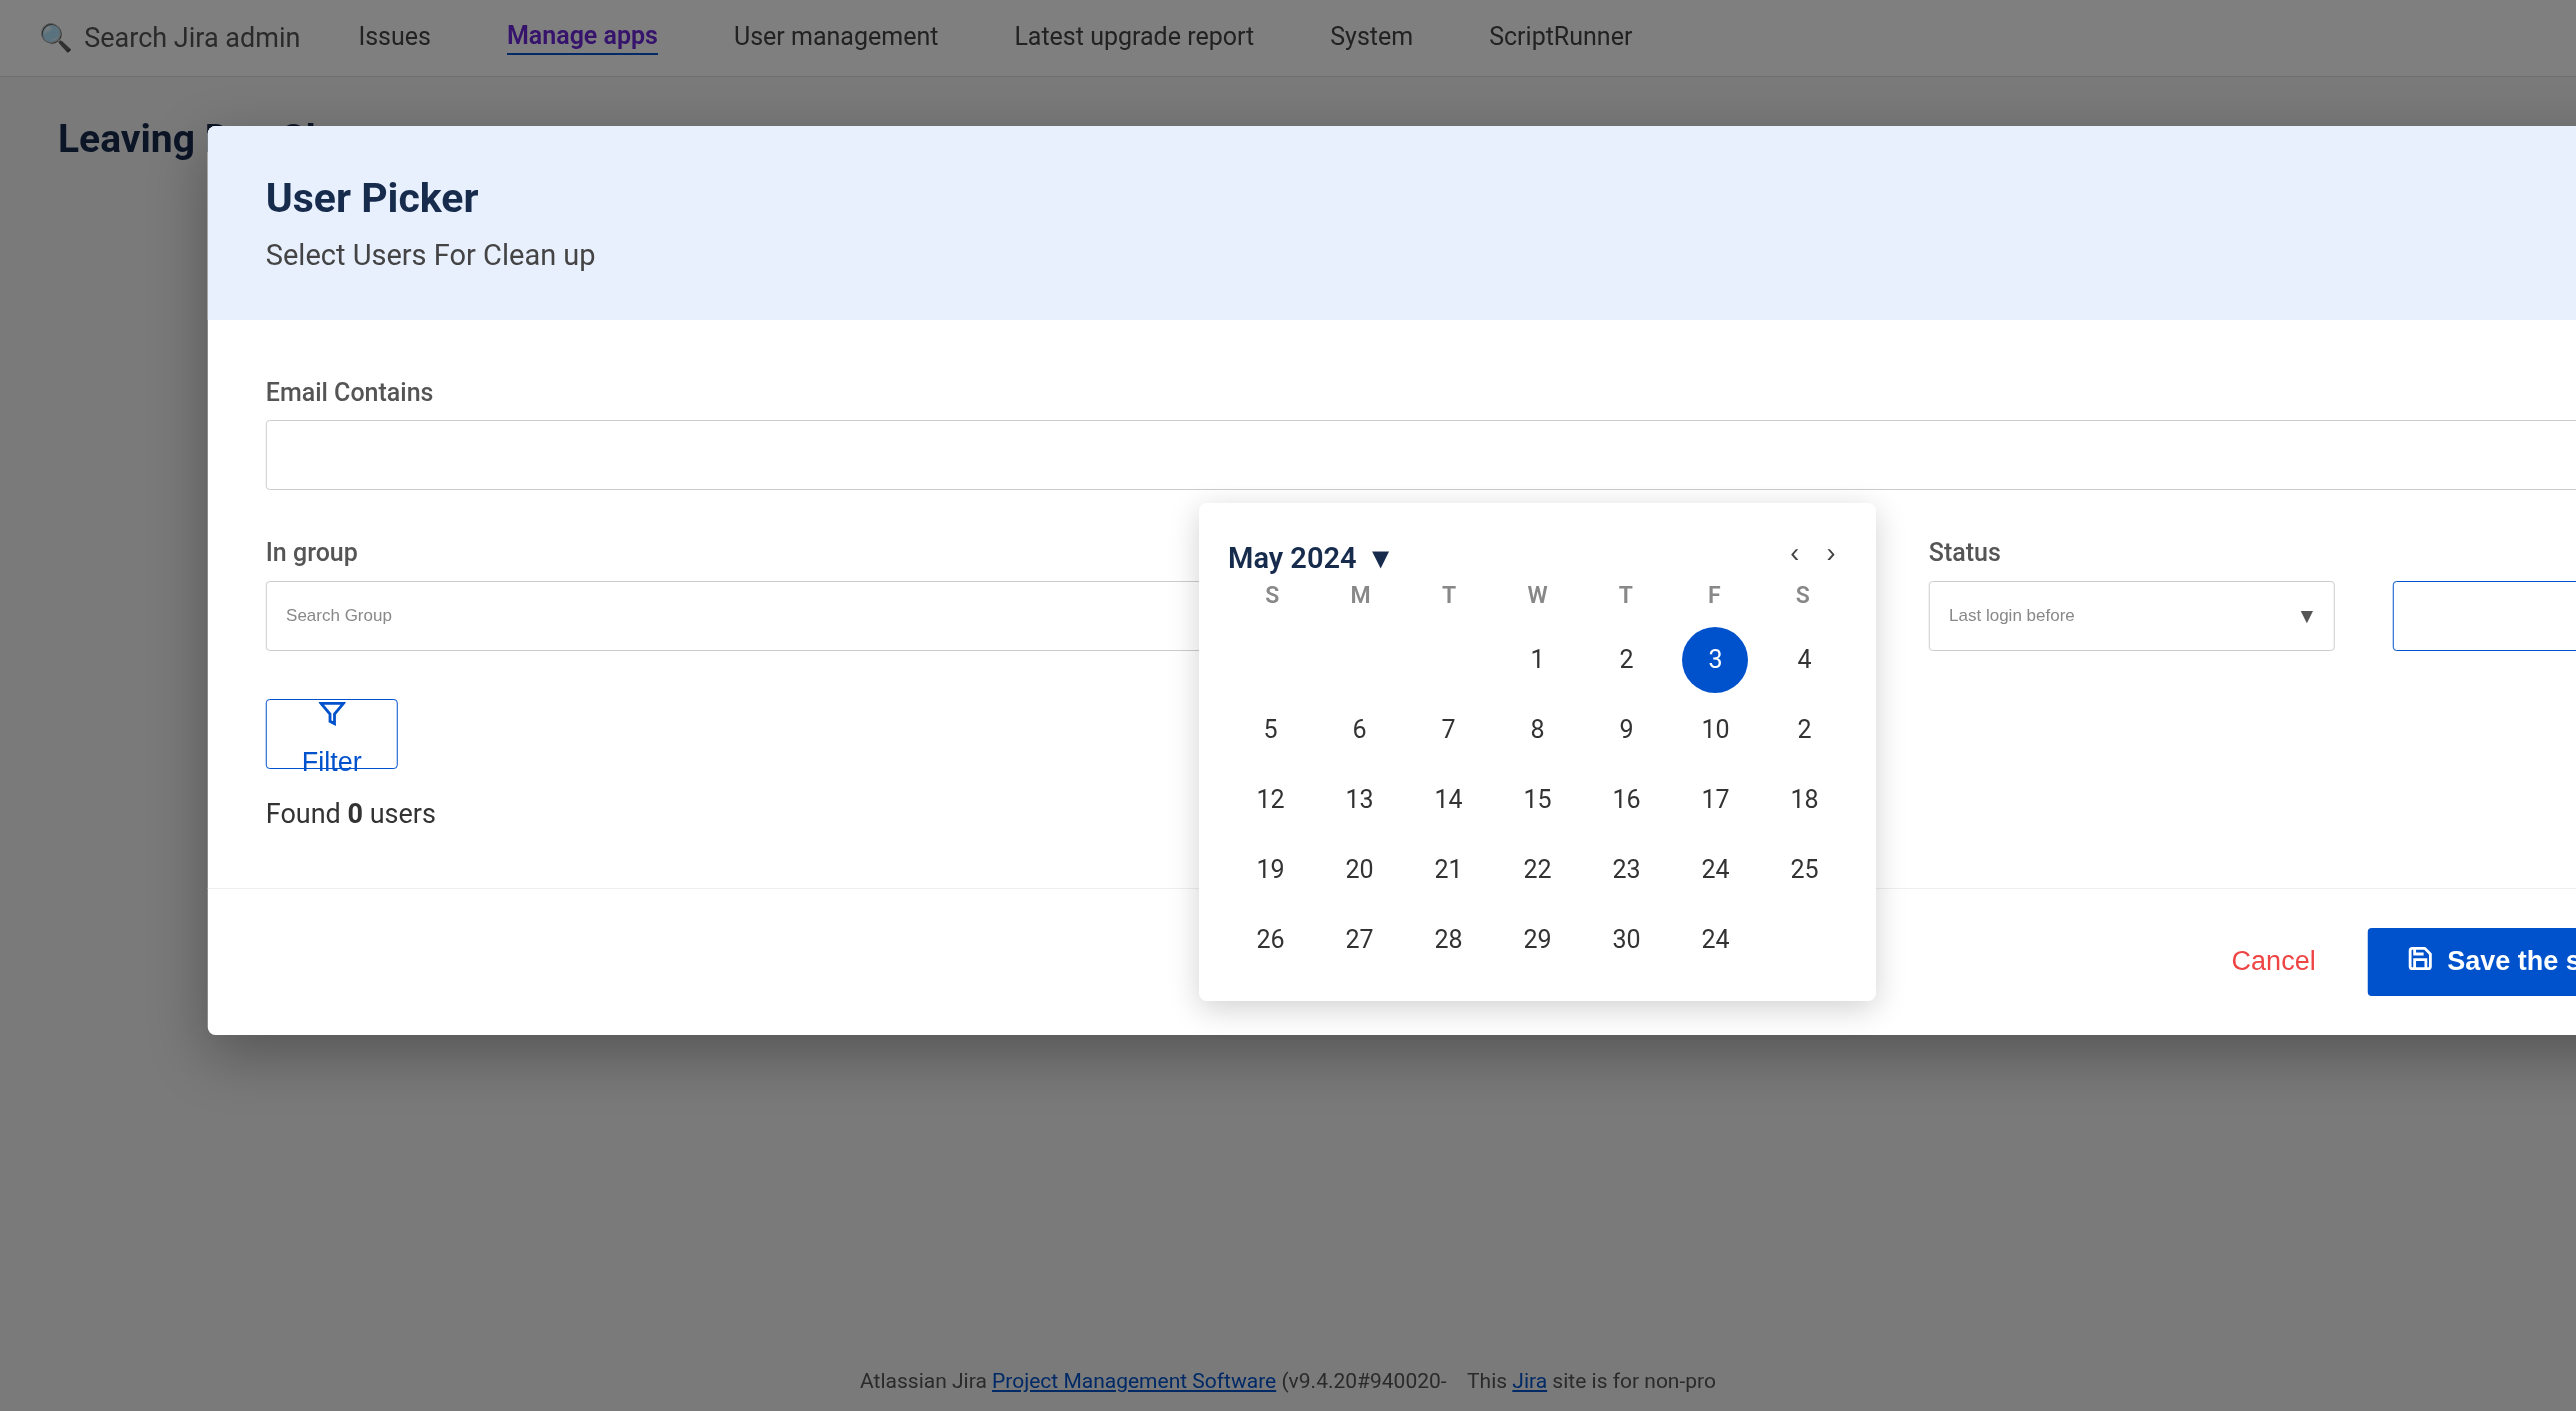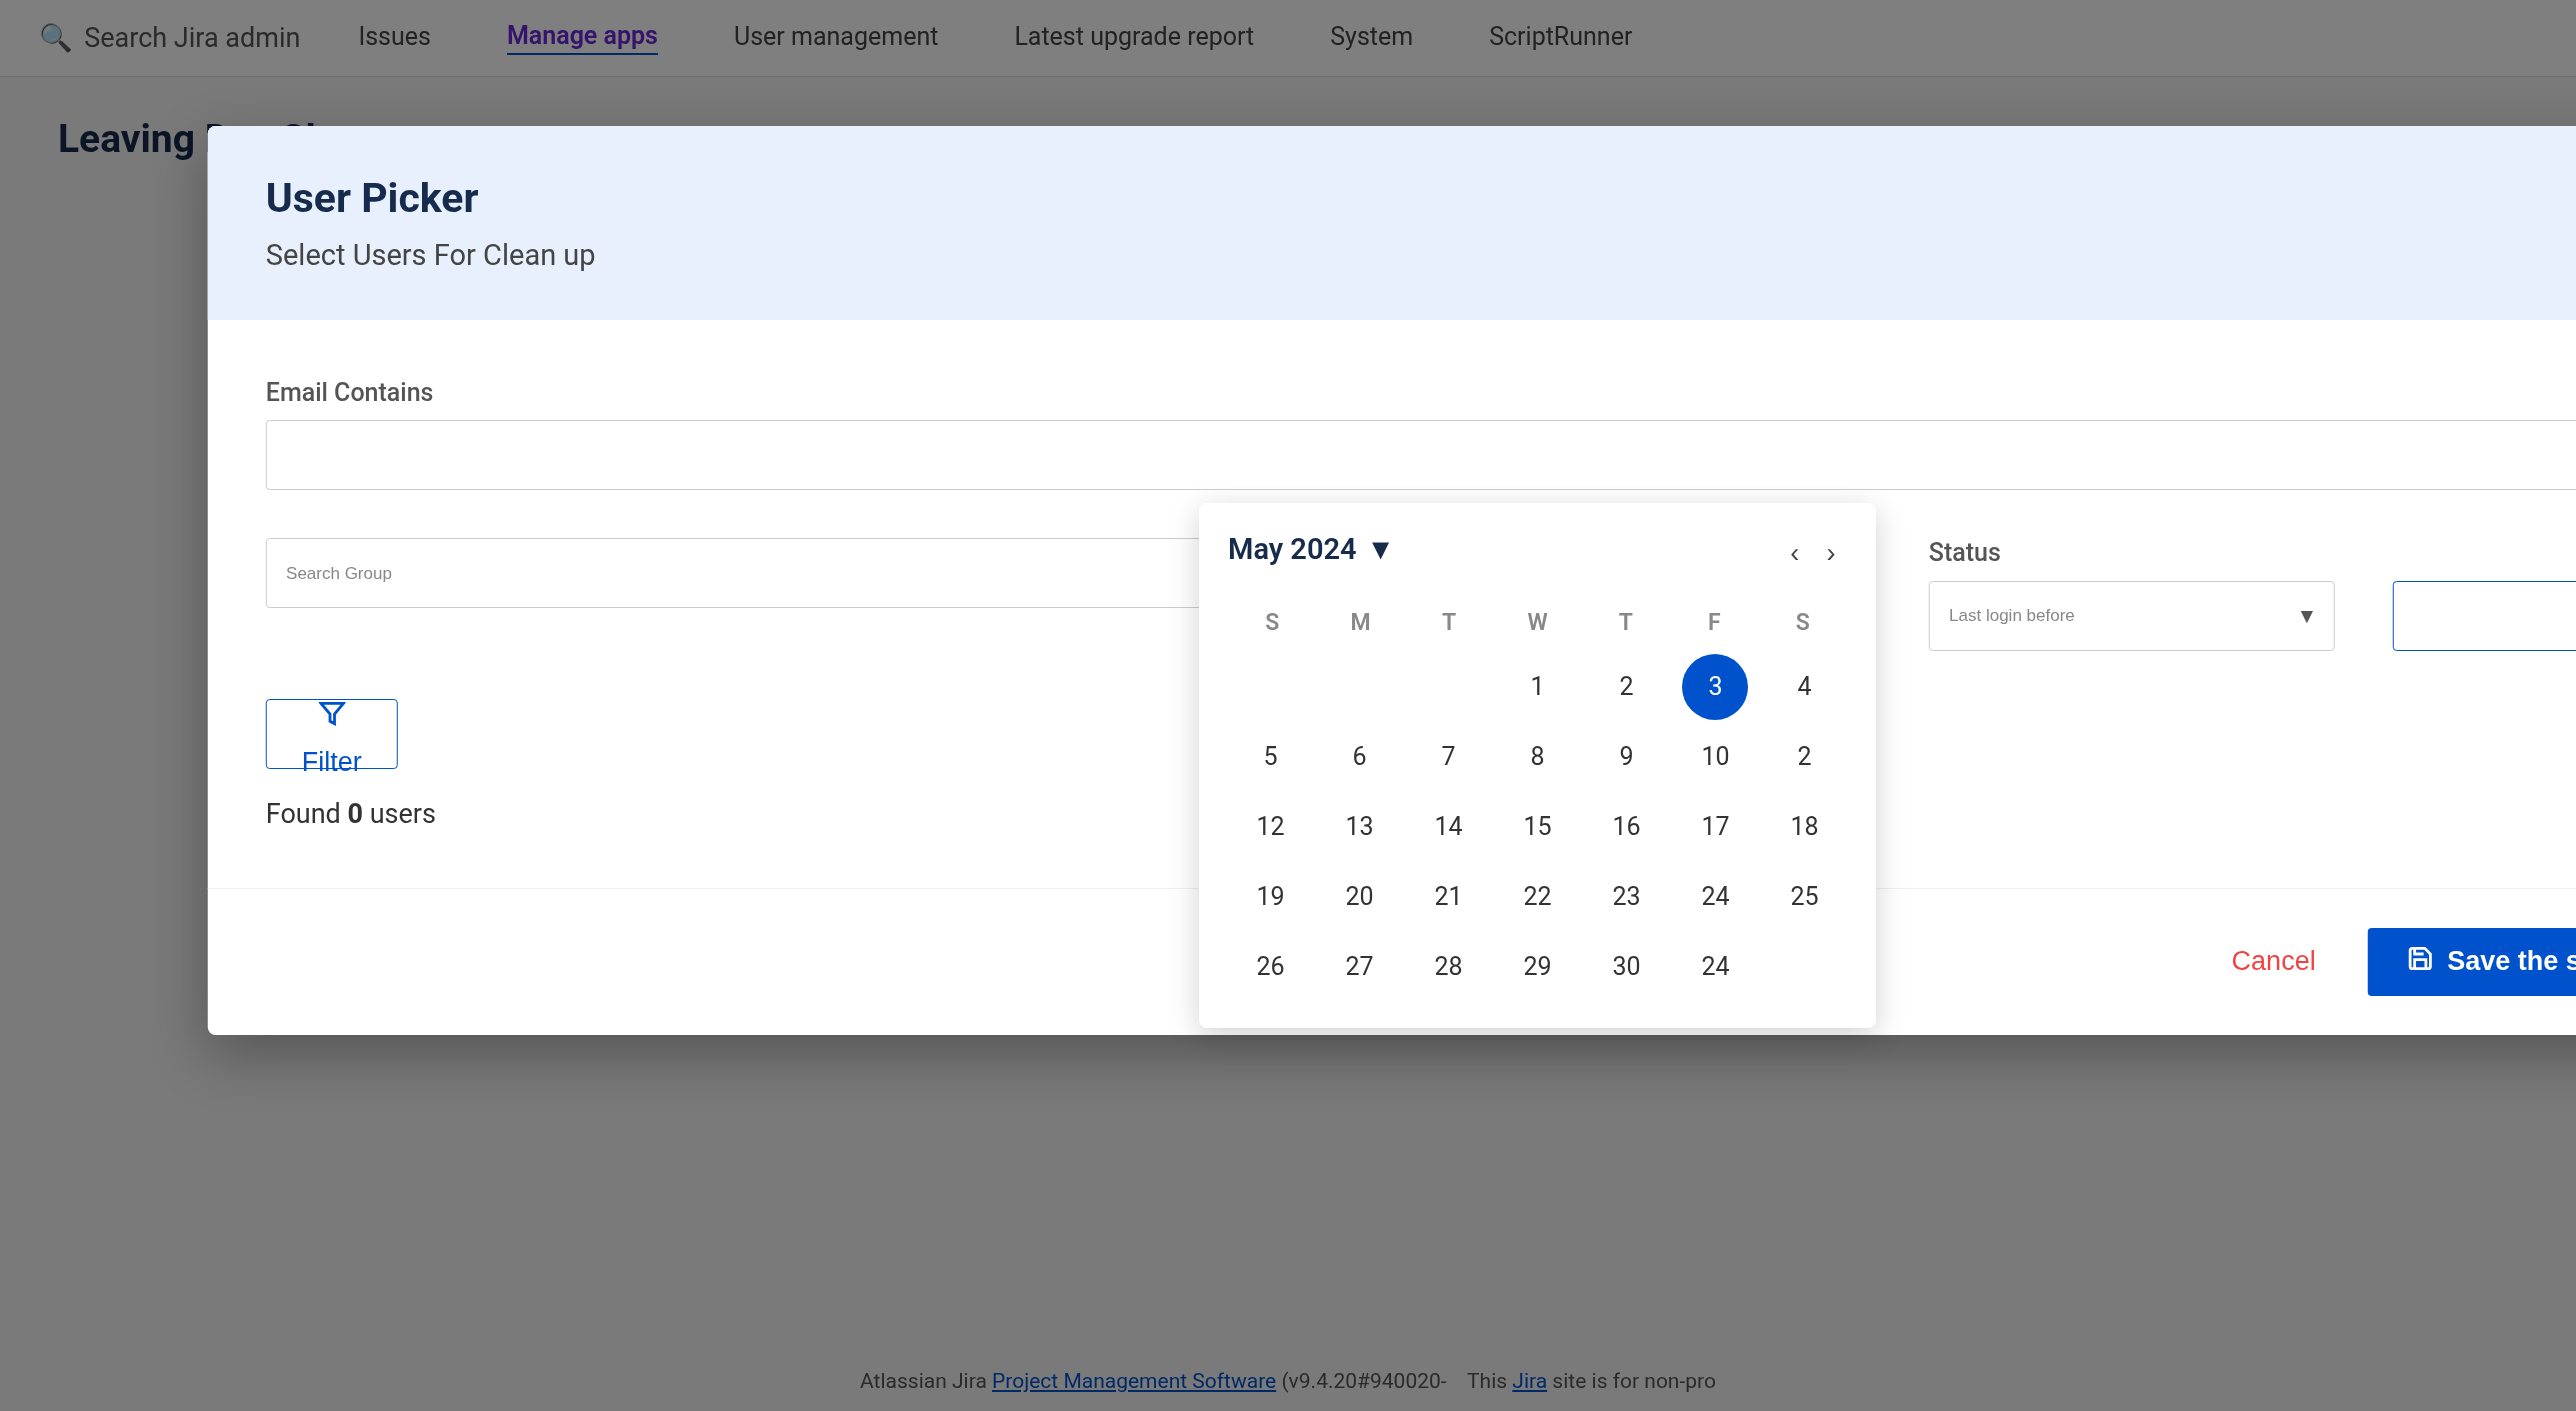--- a/index.html
+++ b/index.html
@@ -203,23 +203,22 @@
       width: 677px;
       background: #fff;
       border-radius: 7.7px;
       box-shadow: 0 7.7px 31px rgba(0,0,0,0.18);
       z-index: 30;
       padding: 29px 29px 29px 29px;
     }
 
     .cal-header {
       display: flex;
-      align-items: flex-start;
+      align-items: flex-end;
       justify-content: space-between;
-      margin-bottom: 27px;
     }
 
     .cal-month-label {
       display: flex;
       align-items: center;
       gap: 9.7px;
       font-size: 29px;
       font-weight: 600;
       color: #172b4d;
       cursor: pointer;
@@ -396,20 +395,21 @@
 
     <div class="form-row">
       <div class="form-group">
         <label class="form-label">Email Contains</label>
         <input class="form-input" type="text" placeholder="" style="">
       </div>
     </div>
 
     <div class="form-row">
       <div class="form-group">
+        <label class="form-label">In group</label>
         <div class="form-select-wrap">
           <select class="form-select">
             <option value="">Search Group</option>
           </select>
           <span class="select-arrow">▼</span>
         </div>
       </div>
 
       <div class="form-group" style="flex: 0 0 auto; min-width: 406px;">
         <label class="form-label">Status</label>

